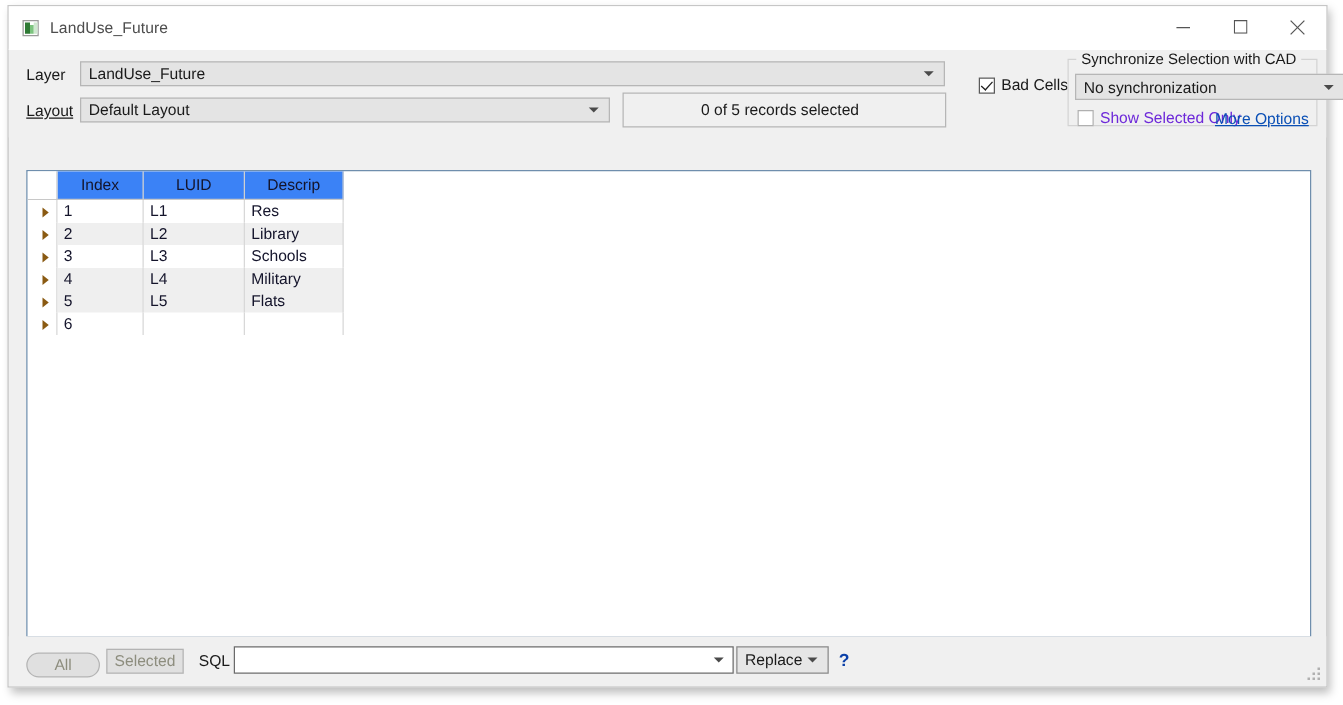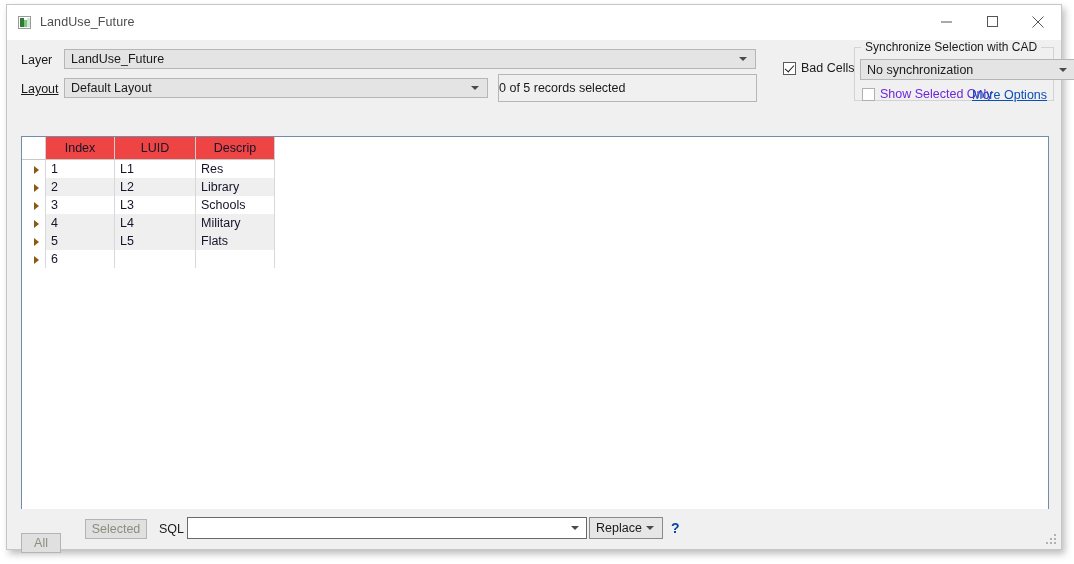--- a/index.html
+++ b/index.html
@@ -136,21 +136,21 @@
   }
   .readonlybox {
     position: absolute;
     background: #f0f0f0;
     border: 1px solid #b6b6b6;
     box-sizing: border-box;
     font-size: 12.5px;
     color: #1a1a1a;
     display: flex;
     align-items: center;
-    justify-content: flex-start;
+    justify-content: center;
     padding-right: 7px;
   }
 
   
   .groupbox {
     position: absolute;
     border: 1px solid #d3d3d3;
     box-sizing: border-box;
   }
   .group-title {
@@ -212,21 +212,21 @@
     overflow: hidden;
   }
   table.grid {
     border-collapse: collapse;
     font-size: 12.5px;
     color: #14142b;
     table-layout: fixed;
   }
   table.grid th {
     font-weight: normal;
-    background: #ef4444;
+    background: #3b82f6;
     border-right: 1px solid #d0d0d0;
     border-bottom: 1px solid #c8c8c8;
     height: 20px;
     text-align: center;
     color: #14142b;
     font-size: 12.5px;
   }
   table.grid td {
     border-right: 1px solid #d8d8d8;
     height: 18px;
@@ -434,21 +434,21 @@
           <td class="selcol"><span class="rowarrow"></span></td>
           <td class="colw-index">6</td>
           <td class="colw-luid"></td>
           <td class="colw-descrip"></td>
         </tr>
       </tbody>
     </table>
   </div>
 
   <div class="bottombar">
-    <div class="btn" style="left:14px; top:24px; width:40px;">All</div>
+    <div class="btn" style="left:14px; top:13px; width:59px;border-radius:10px;">All</div>
     <div class="btn" style="left:78px; top:10px; width:62px;">Selected</div>
     <span class="lbl" style="left:152px; top:13px;">SQL</span>
     <div class="sqlinput" style="left:180px; top:8px; width:400px; height:22px;">
       <span></span>
       <span class="arrow"></span>
     </div>
     <div class="combo white" style="left:582px; top:8px; width:74px; height:22px; border-color:#8a8a8a; background:#e6e6e6;">
       <span>Replace</span>
       <span class="arrow"></span>
     </div>

